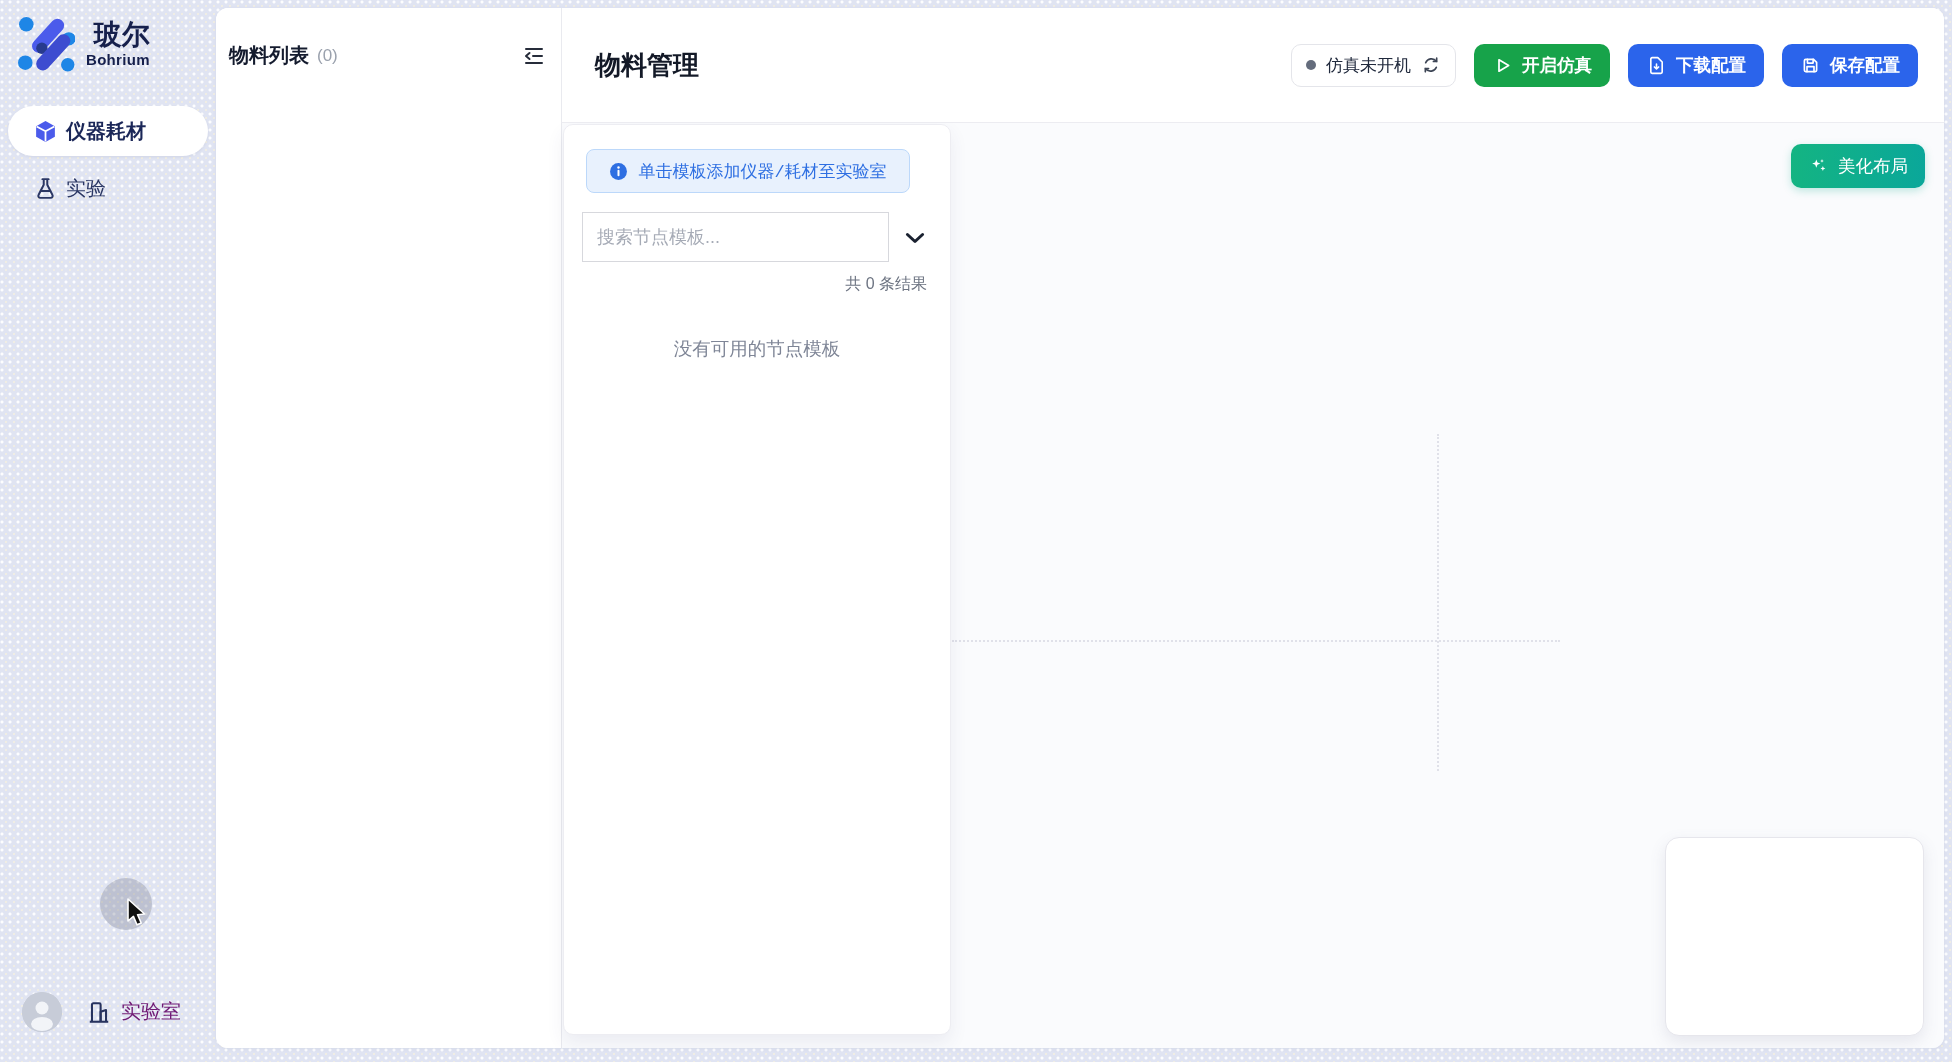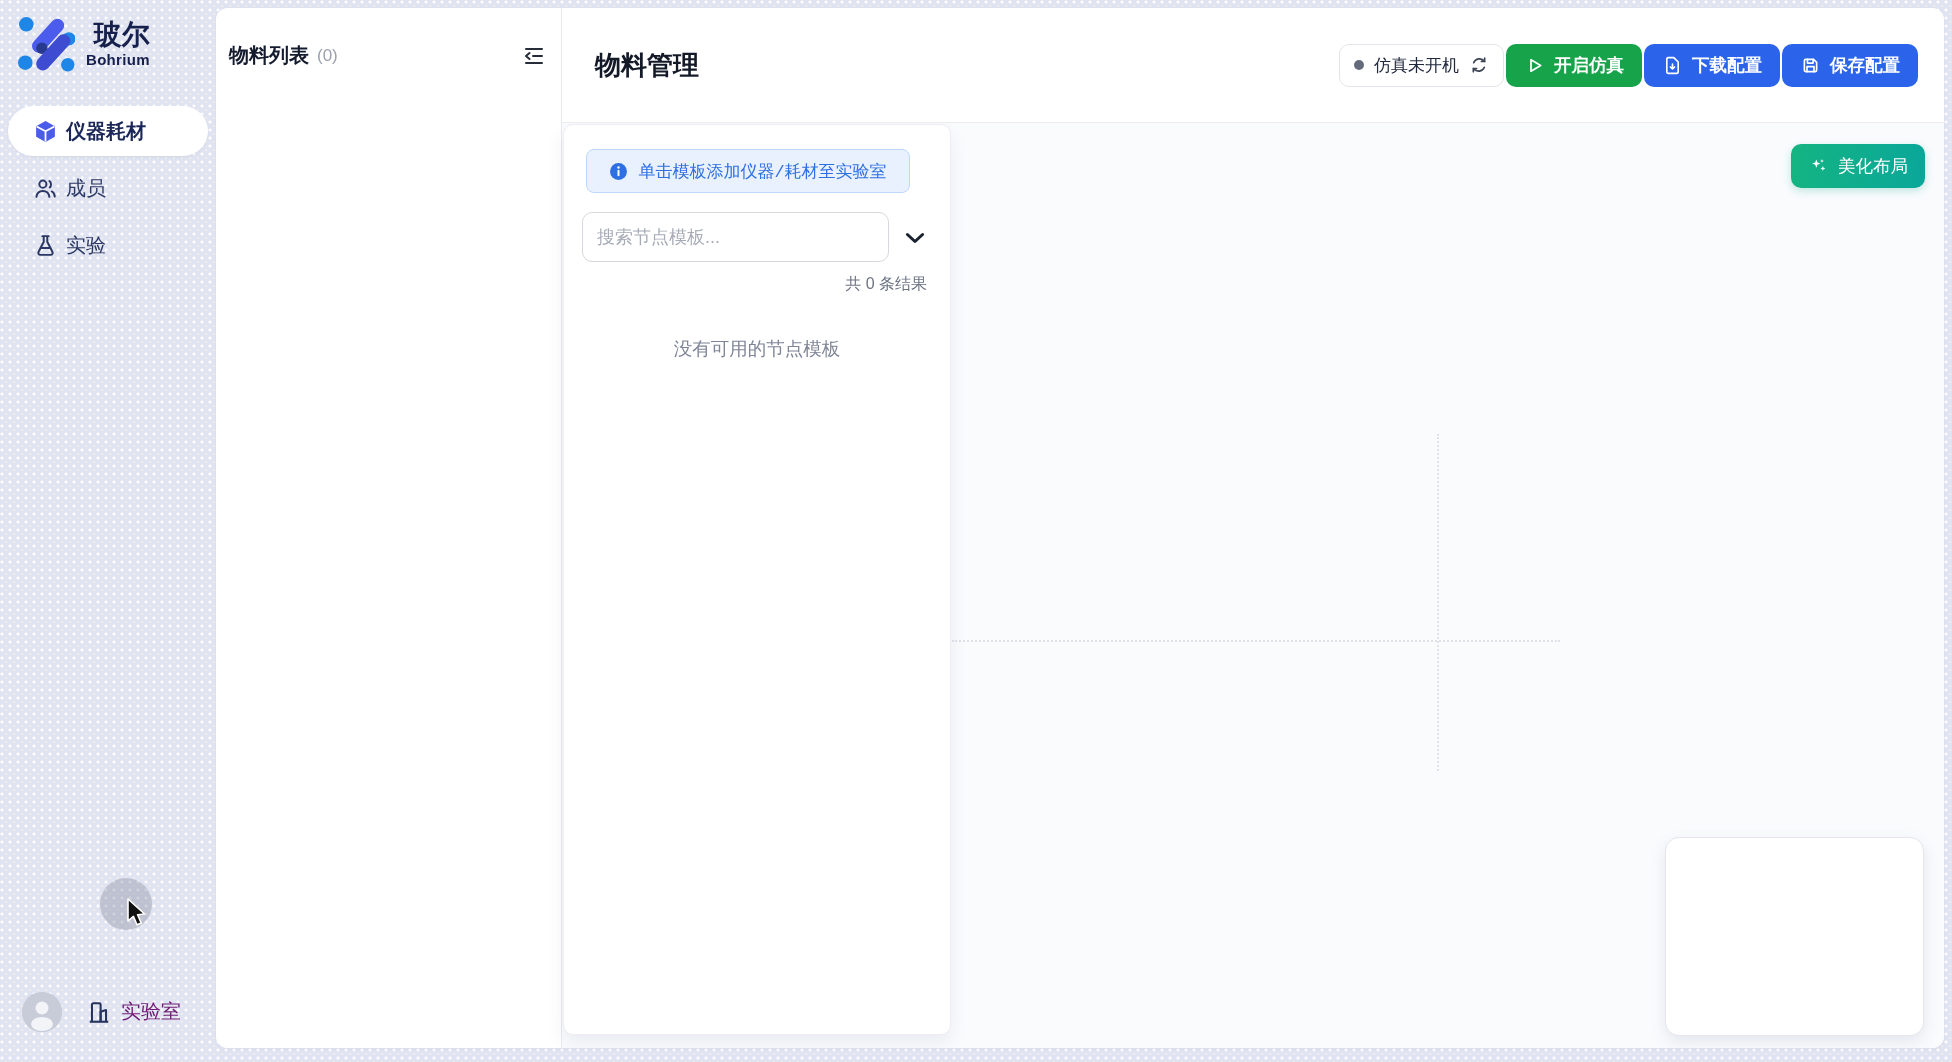--- a/index.html
+++ b/index.html
@@ -44,21 +44,21 @@
   .list-panel { width:346px; flex:none; background:#fff; border-right:1px solid #e9eaef; position:relative; }
   .list-head { display:flex; align-items:center; padding:34px 15px 0 13px; }
   .list-title { font-size:20px; font-weight:700; color:#141b2e; }
   .list-count { margin-left:8px; font-size:17px; color:#9aa1ad; }
   .fold-btn { margin-left:auto; width:24px; height:24px; cursor:pointer; }
 
   .main-area { flex:1; min-width:0; display:flex; flex-direction:column; }
   .main-header { height:115px; flex:none; background:#fff; border-bottom:1px solid #ececf1;
     display:flex; align-items:center; padding:0 26px 0 33px; position:relative; z-index:5; }
   .page-title { font-size:26px; font-weight:700; color:#131927; }
-  .header-actions { margin-left:auto; display:flex; align-items:center; gap:2px; }
+  .header-actions { margin-left:auto; display:flex; align-items:center; gap:18px; }
   .chip { height:43px; border:1px solid #e4e5ea; border-radius:10px; background:#fff; display:flex;
     align-items:center; gap:10px; padding:0 14px; font-size:17px; font-weight:500; color:#20293c; cursor:pointer; }
   .chip .dot { width:10px; height:10px; border-radius:50%; background:#646c7c; }
   .chip svg { width:20px; height:20px; }
   .btn { height:43px; border:none; border-radius:10px; display:flex; align-items:center; gap:9px;
     padding:0 18px; font-size:17.5px; font-weight:700; color:#fff; cursor:pointer;
     font-family:inherit; }
   .btn svg { width:21px; height:21px; }
   .btn-green { background:#17a34a; }
   .btn-blue  { background:#2b64eb; }
@@ -70,21 +70,21 @@
   .guide-v { position:absolute; left:875px; top:311px; width:0; height:337px;
     border-left:2px dotted #e0e1e9; }
 
   .tpl-panel { position:absolute; left:1px; top:1px; width:388px; height:911px; background:#fff;
     border:1px solid #ededf2; border-radius:10px; box-shadow:0 8px 18px rgba(60,70,110,.08); }
   .banner { margin:24px 21px 0 22px; height:44px; background:#e8f1fd; border:1px solid #bcd8fa;
     border-radius:8px; display:flex; align-items:center; justify-content:center; gap:10px;
     color:#2e6fe2; font-size:17px; width:324px;font-family:Liberation Mono, monospace; }
   .banner svg { width:19px; height:19px; flex:none; }
   .search-input { position:absolute; left:18px; top:87px; width:307px; height:50px;
-    border:1.5px solid #d7d8dd; border-radius:10px; padding:0 14px; font-size:18px; color:#333;
+    border:1.5px solid #d7d8dd; border-radius:0; padding:0 14px; font-size:18px; color:#333;
     outline:none; font-family:inherit; background:#fff; }
   .search-input::placeholder { color:#a6abb6; }
   .chev-btn { position:absolute; left:337px; top:99px; width:28px; height:28px; cursor:pointer; }
   .result-count { position:absolute; top:149px; right:23px; font-size:16px; color:#6d7482; }
   .empty-text { position:absolute; top:211px; left:0; width:100%; text-align:center;
     font-size:18.5px; color:#7e8596; }
 
   .beautify { position:absolute; top:21px; right:19px; height:44px; border:none; border-radius:10px;
     padding:12px 17px; display:flex; align-items:center; gap:9px; color:#fff; font-size:17.5px;
     font-weight:500; cursor:pointer; font-family:inherit;
@@ -118,29 +118,20 @@
 
     <div class="nav">
       <div class="nav-item active">
         <svg viewBox="0 0 24 24">
           <path d="M12 2 L21 7 V17 L12 22 L3 17 V7 Z" fill="#4b5beb"></path>
           <path d="M3.5 7.2 L12 11.8 L20.5 7.2 M12 11.8 V21.5" stroke="#fff" stroke-width="1.7" fill="none" stroke-linejoin="round"></path>
         </svg>
         <span>仪器耗材</span>
       </div>
       <div class="nav-item">
-        <svg viewBox="0 0 24 24" fill="none" stroke="#2b3764" stroke-width="1.9" stroke-linecap="round">
-          <circle cx="9.5" cy="7.8" r="3.4"></circle>
-          <path d="M3.3 20c.4-3.6 3-5.7 6.2-5.7s5.8 2.1 6.2 5.7"></path>
-          <path d="M15.8 4.9c1.9 1.1 1.9 4.8.3 6"></path>
-          <path d="M18 14.8c1.9.9 2.7 2.7 2.9 5"></path>
-        </svg>
-        <span>成员</span>
-      </div>
-      <div class="nav-item">
         <svg viewBox="0 0 24 24" fill="none" stroke="#2b3764" stroke-width="1.9" stroke-linecap="round" stroke-linejoin="round">
           <path d="M9 3h6 M10.3 3v5.4 L5.3 18.2 a1.9 1.9 0 0 0 1.8 2.8 h9.8 a1.9 1.9 0 0 0 1.8-2.8 L13.7 8.4 V3"></path>
           <path d="M7.5 14.5h9"></path>
         </svg>
         <span>实验</span>
       </div>
     </div>
 
     <div class="avatar">
       <svg viewBox="0 0 40 40">

